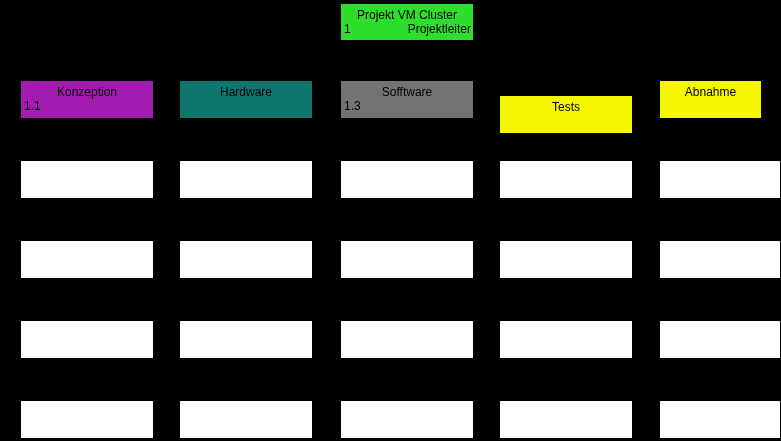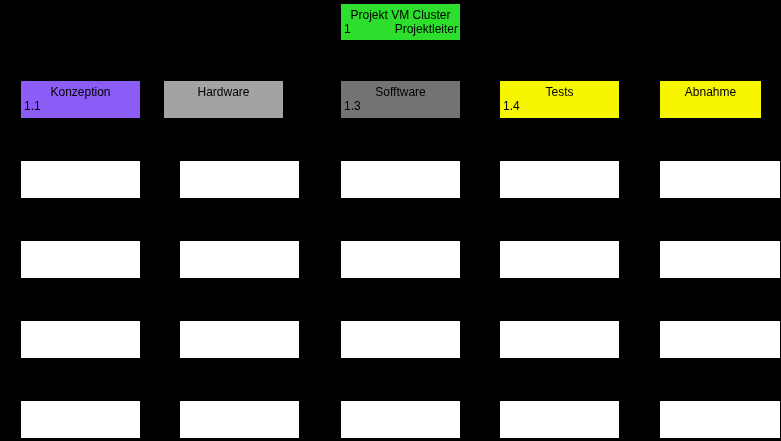--- a/index.html
+++ b/index.html
@@ -12,21 +12,21 @@
     width: 781px;
     height: 441px;
     background: #000000;
     overflow: hidden;
     font-family: "Liberation Sans", sans-serif;
     font-size: 12px;
     color: #000000;
   }
   .box {
     position: absolute;
-    width: 119px;
+    width: 132px;
     box-sizing: border-box;
   }
   .root {
     left: 341px;
     top: 4px;
     height: 36px;
     background: #2DDE2D;
   }
   .phase {
     top: 81px;
@@ -61,34 +61,33 @@
 <div class="canvas">
 
   <div class="box root" style="background: rgb(45, 222, 45);">
     <div class="title">Projekt VM Cluster</div>
     <div class="line2">
       <span>1</span>
       <span>Projektleiter</span>
     </div>
   </div>
 
-  <div class="box phase" style="left: 21px; background: #8b5cf6;">
+  <div class="box phase" style="left: 21px; background: #a21caf;">
     <div class="title">Konzeption</div>
     <div class="num">1.1</div>
   </div>
-  <div class="box phase" style="left: 164px; background: #a3a3a3;">
+  <div class="box phase" style="left: 180px; background: #0f766e;">
     <div class="title">Hardware</div>
   </div>
   <div class="box phase" style="left: 341px; background: #737373;">
     <div class="title">Sofftware</div>
     <div class="num">1.3</div>
   </div>
-  <div class="box phase" style="left: 500px; background: rgb(246, 246, 0);">
+  <div class="box phase" style="left: 500px; background: rgb(246, 246, 0); margin-top: 15px;">
     <div class="title">Tests</div>
-    <div class="num">1.4</div>
   </div>
   <div class="box phase" style="left: 660px; width: 101px; background: rgb(246, 246, 0);">
     <div class="title">Abnahme</div>
   </div>
 
   <div class="box task" style="left: 21px; top: 161px; background: rgb(255, 255, 255);"></div>
   <div class="box task" style="left: 180px; top: 161px; background: rgb(255, 255, 255);"></div>
   <div class="box task" style="left: 341px; top: 161px; background: rgb(255, 255, 255);"></div>
   <div class="box task" style="left: 500px; top: 161px; background: rgb(255, 255, 255);"></div>
   <div class="box task" style="left: 660px; top: 161px; width: 120px; background: rgb(255, 255, 255);"></div>

